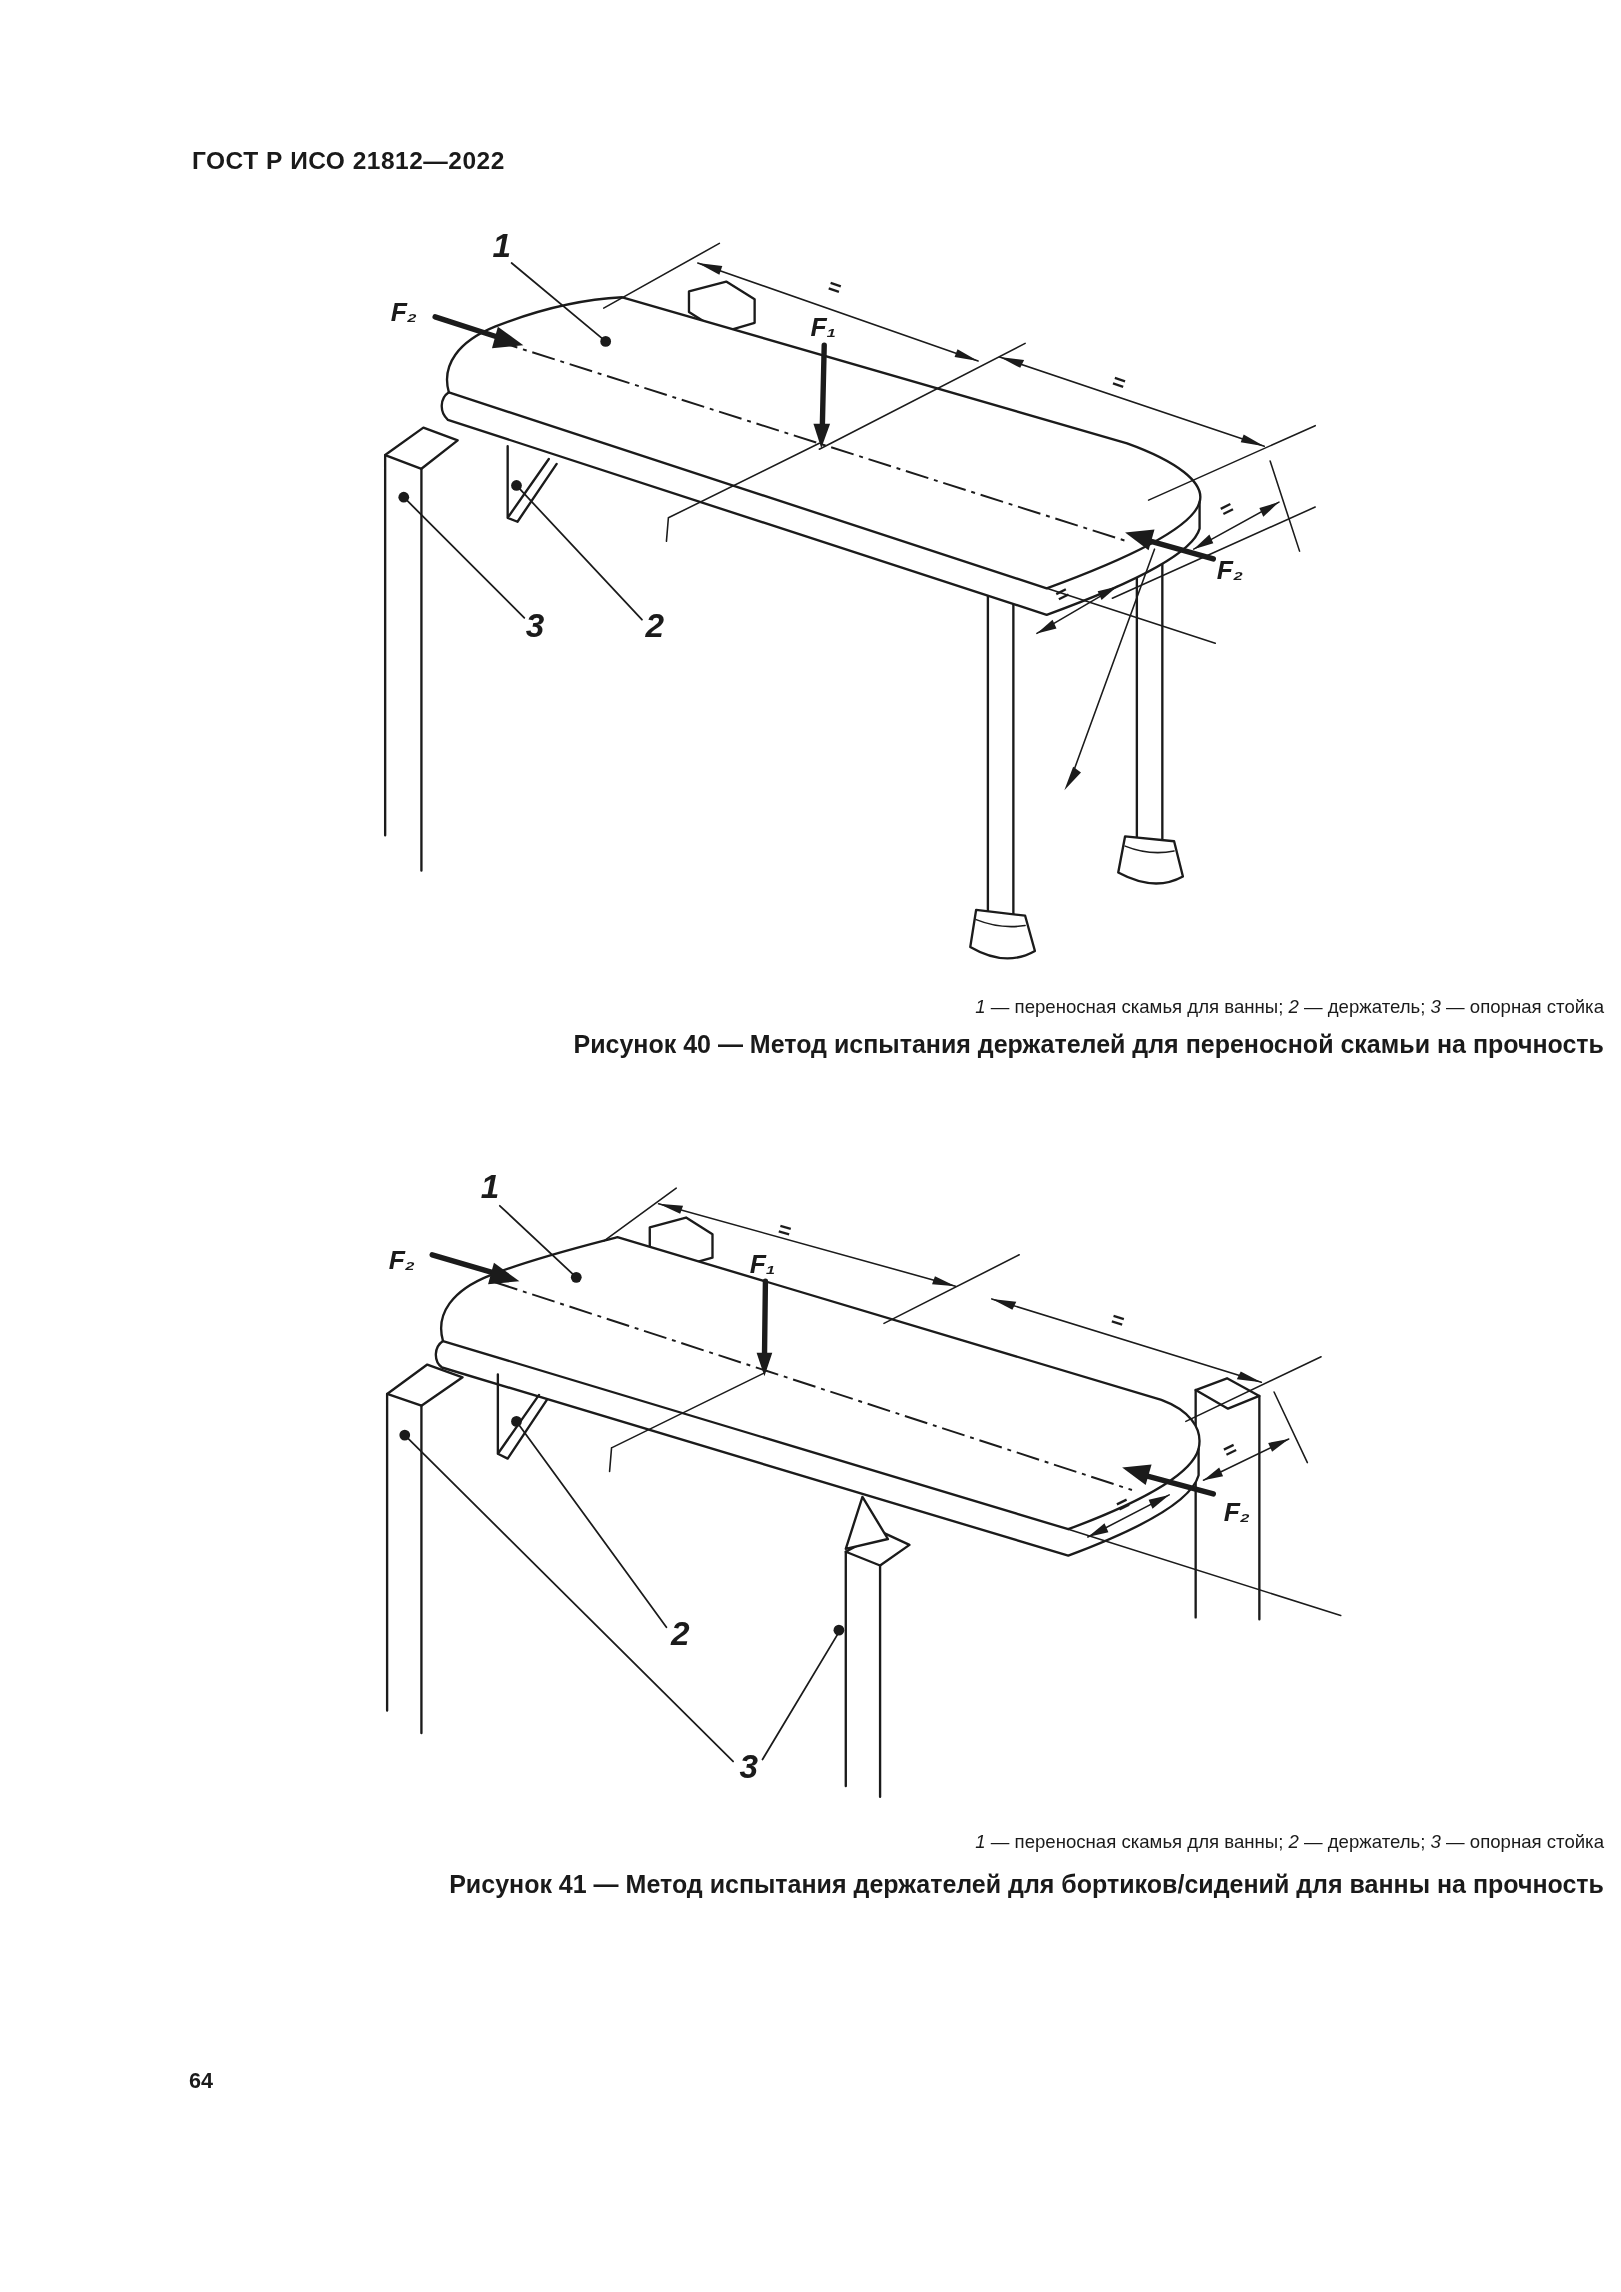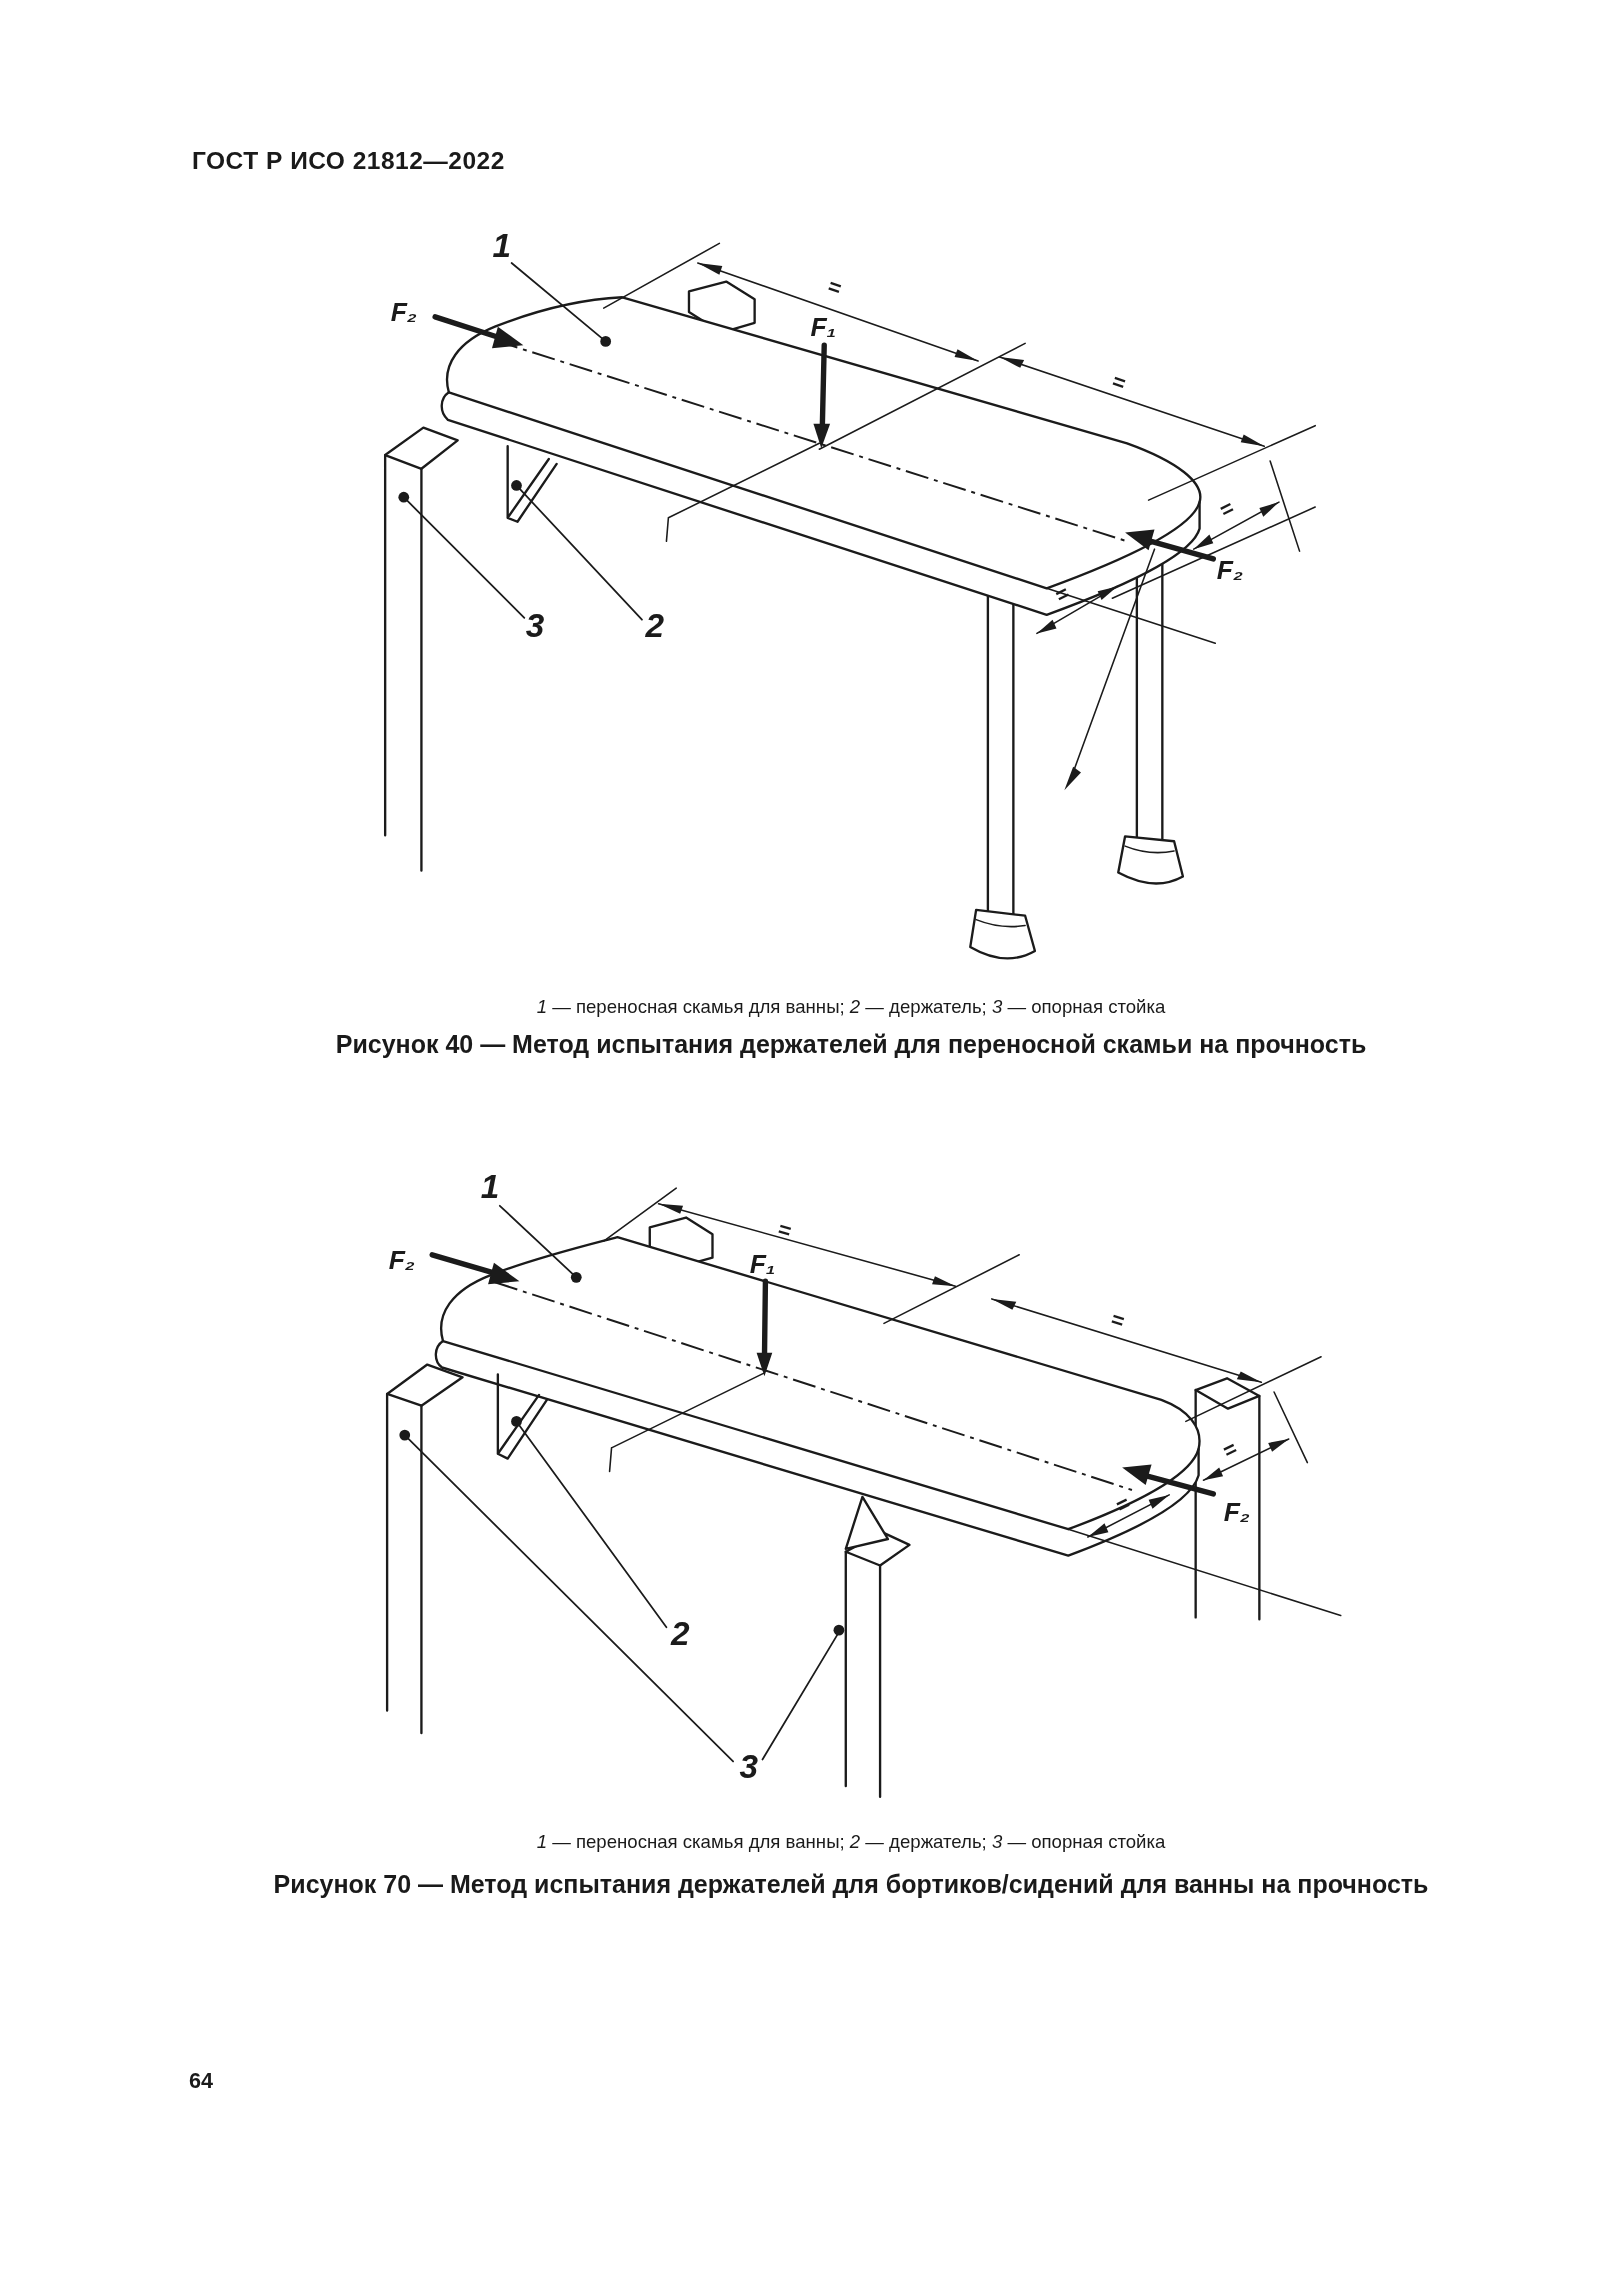--- a/index.html
+++ b/index.html
@@ -10,21 +10,21 @@
     font-family:"Liberation Sans", sans-serif;
     color:#1a1a1a;
     overflow:hidden;
   }
   .hdr {
     position:absolute; left:192px; top:147px;
     font-size:24.5px; font-weight:bold; letter-spacing:0.5px;
     white-space:nowrap;
   }
   .figsvg { position:absolute; left:0; top:0; }
-  .capwrap { position:absolute; left:98px; width:1506px; text-align:center; }
+  .capwrap { position:absolute; left:98px; width:1506px; text-align:right; }
   .legend { font-size:18.6px; }
   .legend .it { font-style:italic; }
   .caption { font-size:25px; font-weight:bold; }
   .pagenum { position:absolute; left:189px; top:2068px; font-size:21.6px;font-weight:bold; }
 
   
   .ln   { fill:none; stroke:#1b1b1b; stroke-width:2.4; stroke-linecap:round; stroke-linejoin:round; }
   .thin { fill:none; stroke:#1b1b1b; stroke-width:1.6; stroke-linecap:round; }
   .lead { fill:none; stroke:#1b1b1b; stroke-width:1.8; stroke-linecap:round; }
   .whfill { fill:#ffffff; stroke:none; }
@@ -225,16 +225,16 @@
 </svg>
 
 <div class="capwrap legend" style="top:996px;">
   <span class="it">1</span><span> — переносная скамья для ванны; </span><span class="it">2</span><span> — держатель; </span><span class="it">3</span><span> — опорная стойка</span>
 </div>
 <div class="capwrap caption" style="top:1030px;">Рисунок 40 — Метод испытания держателей для переносной скамьи на прочность</div>
 
 <div class="capwrap legend" style="top:1831px;">
   <span class="it">1</span><span> — переносная скамья для ванны; </span><span class="it">2</span><span> — держатель; </span><span class="it">3</span><span> — опорная стойка</span>
 </div>
-<div class="capwrap caption" style="top:1870px;">Рисунок 70 — Метод испытания держателей для бортиков/сидений для ванны на прочность</div>
+<div class="capwrap caption" style="top:1870px;">Рисунок 41 — Метод испытания держателей для бортиков/сидений для ванны на прочность</div>
 
 <div class="pagenum">64</div>
 
 
 </body></html>

